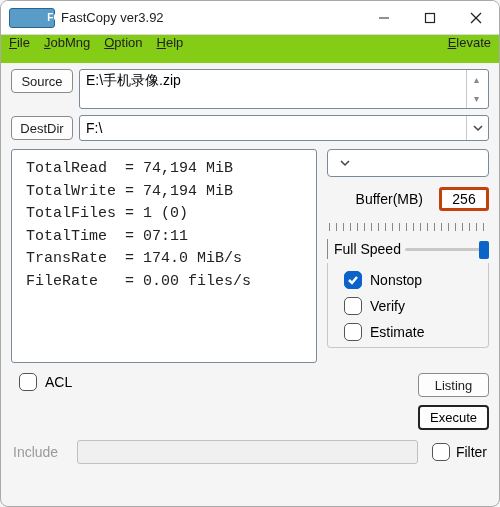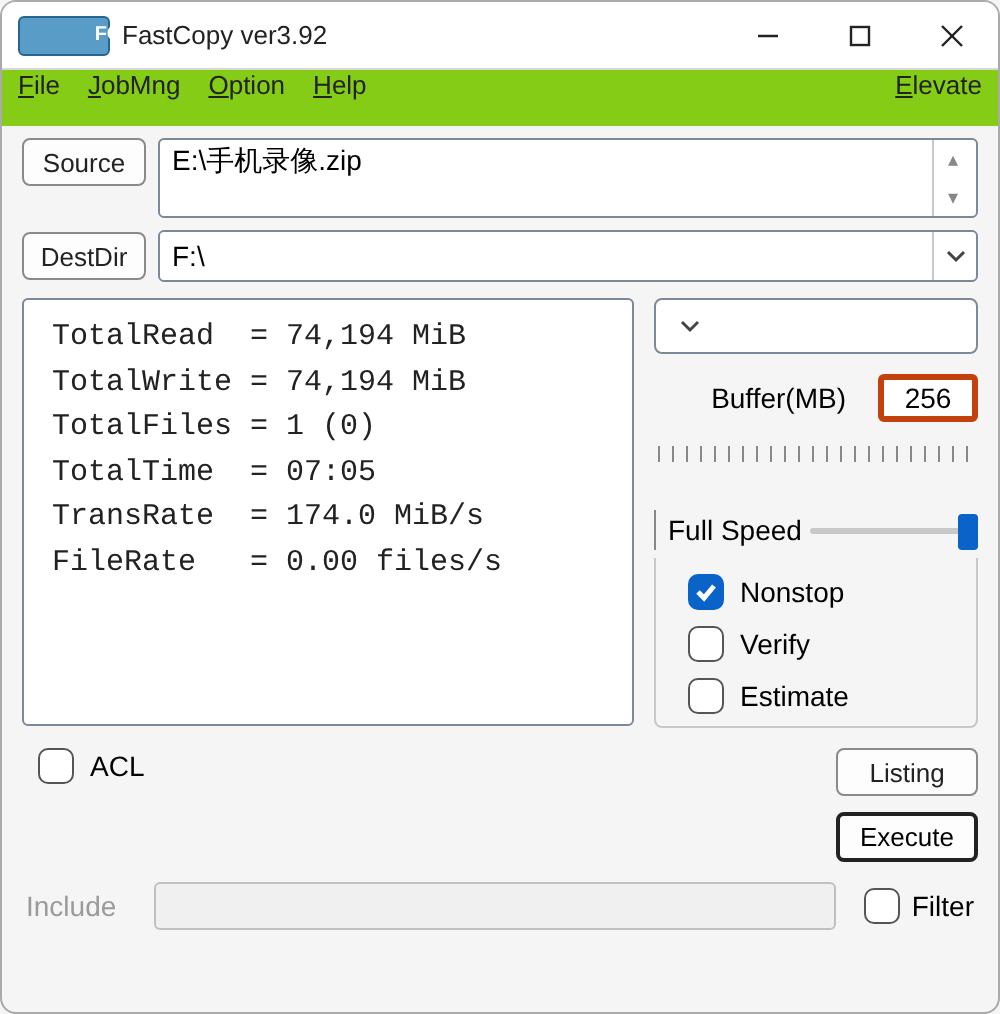--- a/index.html
+++ b/index.html
@@ -149,21 +149,21 @@
     border:3px solid #c2410c; background:#fff;
     text-align:center; font-size:14px;
     border-radius:3px;
   }
   .ticks {
     height: 8px;
     background: repeating-linear-gradient(to right, #888 0 1px, transparent 1px 7px);
     margin: 6px 2px 0 2px;
   }
   .speedrow {
-    display:flex; align-items:center; gap:4px; margin-top:18px;
+    display:flex; align-items:center; gap:4px; margin-top:2px;
   }
   .speedrow .divv { width:1px; height:20px; background:#888; margin-right:2px; }
   .speedrow .slabel { font-size:14px; flex:0 0 auto; }
   .slider {
     flex:1; height:20px; position:relative;
   }
   .slider .track {
     position:absolute; left:0; right:0; top:9px; height:3px; background:#c8c8c8; border-radius:2px;
   }
   .slider .thumb {
@@ -266,21 +266,21 @@
             <path d="M2 4 L6 8 L10 4" fill="none" stroke="#444" stroke-width="1.5"></path>
           </svg>
       </div>
     </div>
   </div>
 
   <div class="mainrow">
     <div class="stats">TotalRead  = 74,194 MiB
 TotalWrite = 74,194 MiB
 TotalFiles = 1 (0)
-TotalTime  = 07:05
+TotalTime  = 07:11
 TransRate  = 174.0 MiB/s
 FileRate   = 0.00 files/s</div>
 
     <div class="rightcol">
       <div class="combo2">
         <span class="chev">
           <svg class="chev-down" viewBox="0 0 12 12">
               <path d="M2 4 L6 8 L10 4" fill="none" stroke="#444" stroke-width="1.5"></path>
             </svg>
         </span>

